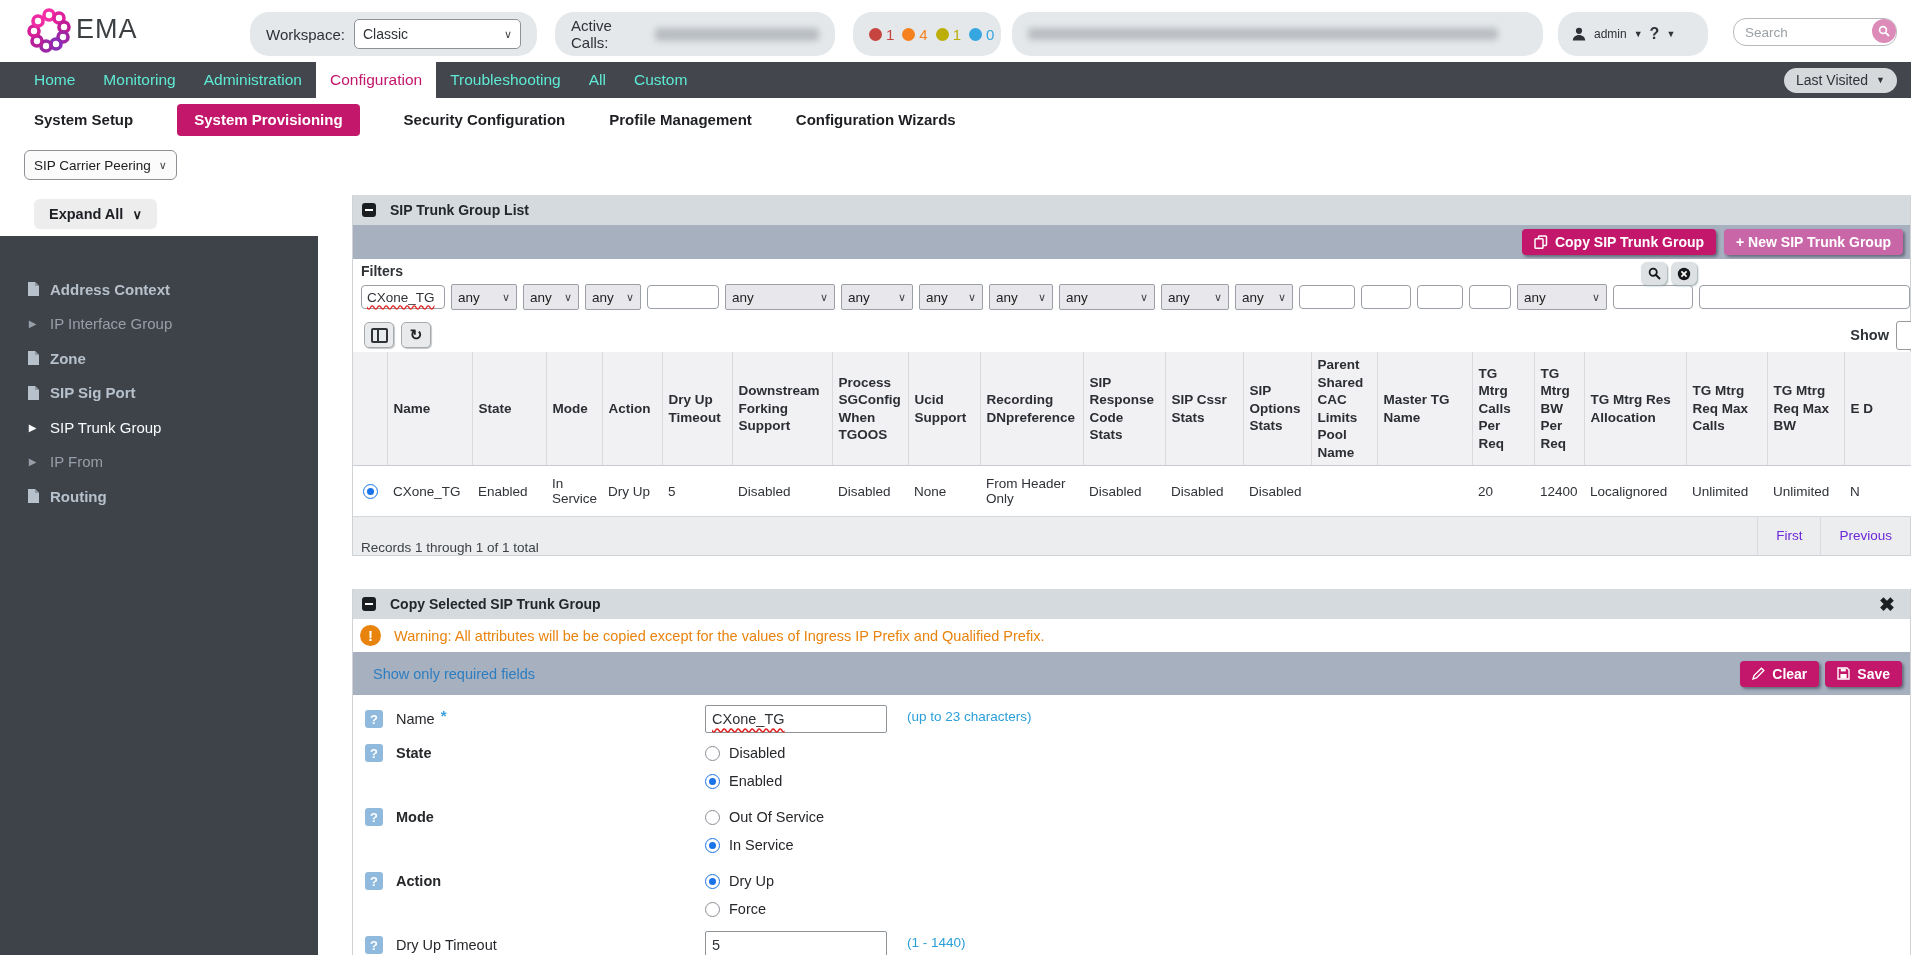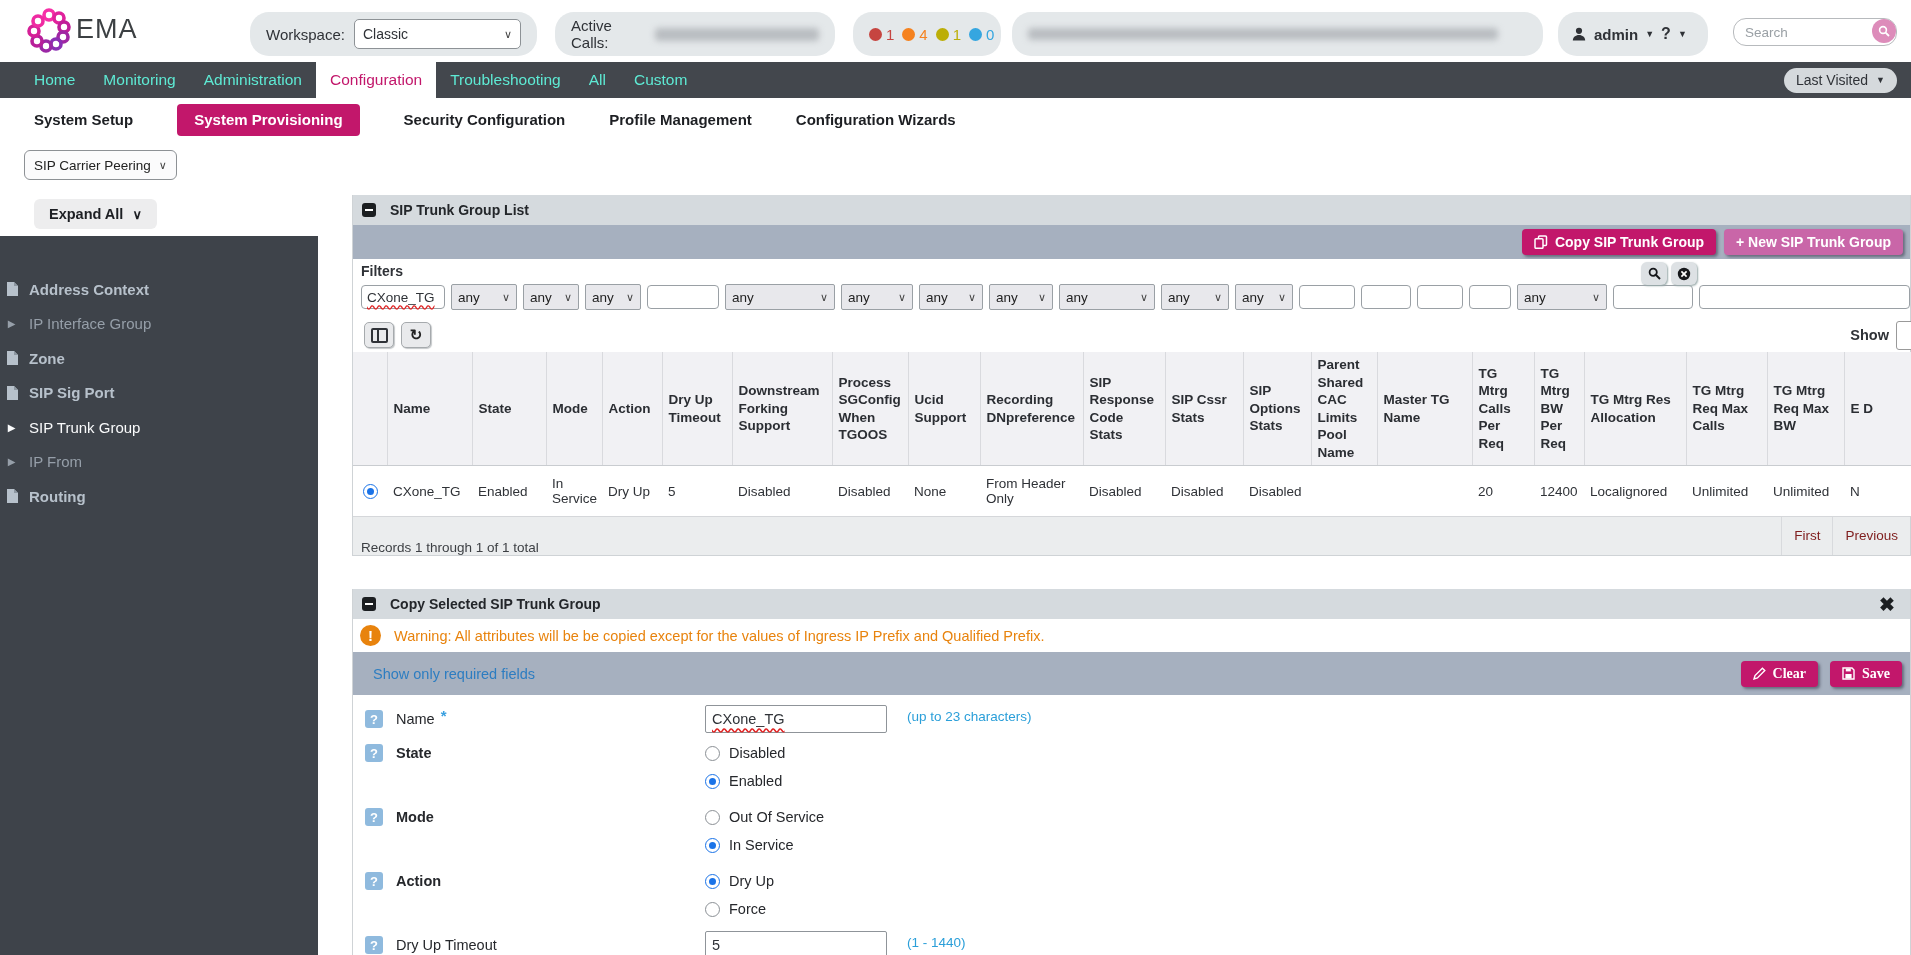--- a/index.html
+++ b/index.html
@@ -39,21 +39,21 @@
   .subnav{position:absolute;left:34px;top:104px;display:flex;align-items:center;gap:44px;}
   .subitem{font-weight:bold;font-size:15px;color:#1d1f23;line-height:32px;cursor:pointer;}
   .subitem.active{background:#c2176b;color:#fff;border-radius:4px;padding:0 17px;}
   .selector{position:absolute;left:24px;top:150px;height:28px;border:1px solid #8d9195;border-radius:6px;
         background:#fbfbfc;display:flex;align-items:center;gap:8px;padding:0 9px;font-size:13.5px;color:#222;cursor:pointer;}
   
   .sb-top{position:absolute;left:0;top:190px;width:318px;height:46px;background:#fff;}
   .expandall{position:absolute;left:34px;top:9px;height:30px;background:#ededee;border-radius:6px;
         display:flex;align-items:center;gap:9px;padding:0 15px;font-weight:bold;font-size:14.5px;color:#1d1f23;cursor:pointer;}
   .sidebar{position:absolute;left:0;top:236px;width:318px;height:719px;background:#3e434a;box-sizing:border-box;padding-top:36px;}
-  .sbitem{height:34.5px;display:flex;align-items:center;gap:9px;padding-left:3px;font-size:15px;cursor:pointer;}
+  .sbitem{height:34.5px;display:flex;align-items:center;gap:9px;padding-left:24px;font-size:15px;cursor:pointer;}
   .mk{width:17px;display:flex;justify-content:center;}
   .sbitem.b{color:#b7c1cb;font-weight:bold;}
   .sbitem.dim{color:#969fa9;}
   .sbitem.active{color:#fafbfc;}
   .arr{font-size:10px;}
   
   .main{position:absolute;left:352px;top:195px;width:1559px;}
   .panel{border:1px solid #cfd3d6;border-top:none;box-sizing:border-box;}
   .phead{height:30px;background:#d5dade;display:flex;align-items:center;gap:14px;padding:0 9px;}
   .ptitle{font-weight:bold;font-size:14px;color:#23262a;}
@@ -90,29 +90,29 @@
   .grid th{background:#f1f1f4;border-right:1px solid #d9dade;border-bottom:1px solid #c9ccd0;
         padding:4px 6px;text-align:left;vertical-align:middle;font-weight:bold;color:#2b2e33;line-height:1.3;cursor:pointer;}
   .grid td{padding:4px 6px;background:#fff;vertical-align:middle;height:42px;color:#2f3237;}
   .radio{display:inline-block;width:15px;height:15px;border:1px solid #8b9095;border-radius:50%;
         background:#fff;position:relative;vertical-align:middle;cursor:pointer;flex:none;box-sizing:border-box;}
   .radio[data-checked="true"]{border-color:#1a73e8;}
   .radio[data-checked="true"]::after{content:"";position:absolute;left:3px;top:3px;width:7px;height:7px;border-radius:50%;background:#1a73e8;}
   .gfoot{height:38px;background:#ebedee;border-top:1px solid #d5d7da;display:flex;align-items:flex-end;padding-left:8px;
         font-size:13.5px;color:#3c3f43;}
   .pager{margin-left:auto;display:flex;}
-  .pg{padding:0 12px;color:#7f1d1d;border-left:1px solid #d8dadd;line-height:38px;cursor:pointer;}
+  .pg{padding:0 18px;color:#6d28d9;border-left:1px solid #d8dadd;line-height:38px;cursor:pointer;}
   
   .warnrow{height:33px;background:#fff;display:flex;align-items:center;gap:13px;padding-left:7px;}
   .warnicon{width:21px;height:21px;border-radius:50%;background:#e8830d;color:#fff;font-weight:bold;font-size:15px;
         display:flex;align-items:center;justify-content:center;flex:none;}
   .warntext{color:#e8830d;font-size:14.5px;}
   .reqbar{height:43px;background:#a6b0bf;display:flex;align-items:center;padding:0 8px;}
   .reqlink{color:#2d7dc1;font-size:14.5px;margin-left:12px;cursor:pointer;}
-  .reqbtns{margin-left:auto;display:flex;gap:12px;font-family:Liberation Serif, serif;}
+  .reqbtns{margin-left:auto;display:flex;gap:6px;}
   
   .form{background:#fff;padding-top:10px;}
   .frow{display:flex;align-items:flex-start;}
   .fhead{width:352px;box-sizing:border-box;display:flex;align-items:center;gap:13px;padding-left:12px;min-height:28px;}
   .hicon{width:18px;height:18px;background:#8fbade;border-radius:3px;color:#fff;font-weight:bold;font-size:13px;
         display:flex;align-items:center;justify-content:center;flex:none;cursor:pointer;}
   .flabel2{font-size:14.5px;color:#26282c;}
   .flabel2.bold{font-weight:bold;}
   .req{color:#3aa0e0;font-weight:bold;font-size:15px;margin-left:3px;position:relative;top:-4px;}
   .tbox{width:182px;height:28px;border:1px solid #8f9499;border-radius:2px;background:#fff;display:flex;
@@ -176,21 +176,21 @@
 
     <div class="pill" style="left:1012px;width:531px;">
       <span class="blur" style="width:470px;height:12px;"></span>
     </div>
 
     <div class="pill" style="left:1558px;width:150px;gap:7px;padding:0 13px;">
       <svg class="usericon" viewBox="0 0 16 16">
         <circle cx="8" cy="4.8" r="3.1" fill="#2f3237"></circle>
         <path d="M1.8 14.5c0-3.4 2.8-5.6 6.2-5.6s6.2 2.2 6.2 5.6z" fill="#2f3237"></path>
       </svg>
-      <span style="font-weight:bold;font-size:15px;">admin</span>
+      <span style="font-weight:normal;font-size:12px;">admin</span>
       <span class="tri">▼</span>
       <span class="qmark">?</span>
       <span class="tri">▼</span>
     </div>
 
     <div class="search">
       <input type="text" placeholder="Search" style="">
       <span class="sbtn">
         <svg width="12" height="12" viewBox="0 0 12 12">
           <circle cx="5" cy="5" r="3.4" fill="none" stroke="#fff" stroke-width="1.6"></circle>

